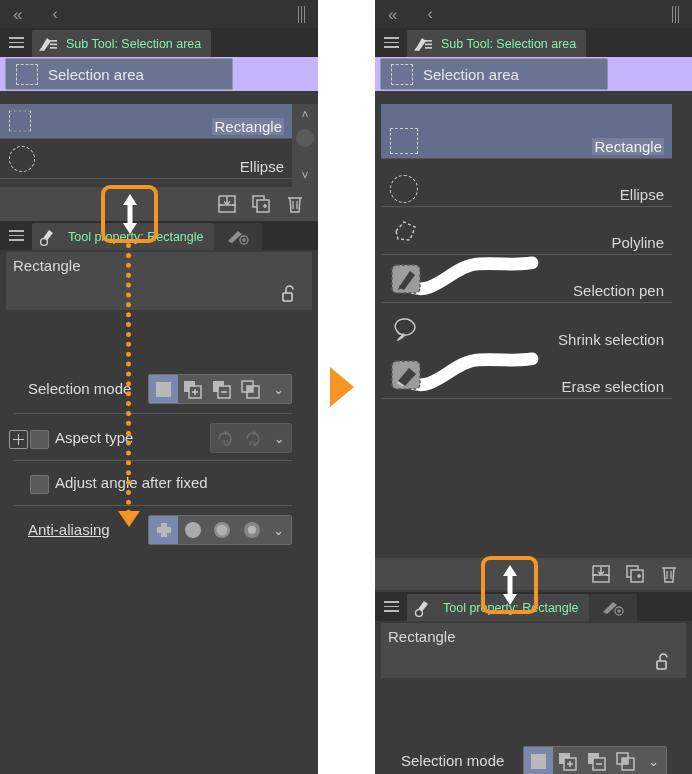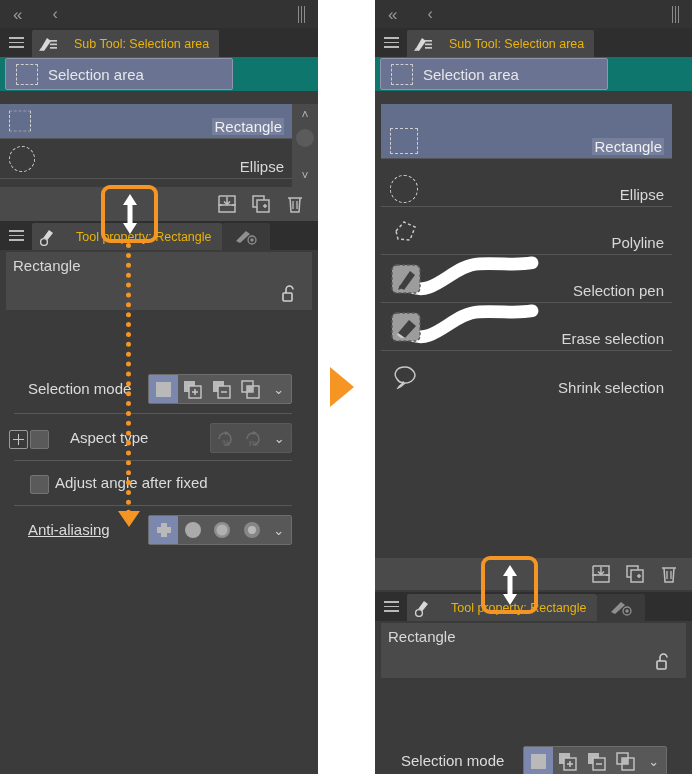--- a/index.html
+++ b/index.html
@@ -20,27 +20,27 @@
   .tb-chev { margin-left:32px; font-size:16px; }
   .tb-grip { position:absolute; right:9px; top:6px; width:11px; height:17px;
              display:flex; gap:2px; }
   .tb-grip i { width:1px; background:#8b8b8b; height:17px; display:block; }
 
   .tabbar { height:29px; background:#2e2e2e; display:flex; align-items:flex-end; }
   .tab-menu { width:32px; height:29px; display:flex; align-items:center; justify-content:center; }
   .hamburger { width:15px; height:11px; display:flex; flex-direction:column; justify-content:space-between; }
   .hamburger i { display:block; height:1.6px; background:#b9b9b9; }
   .tab { height:27px; background:#474747; display:flex; align-items:center;
-         padding:0 10px 0 6px; gap:16px; color:#eab308; font-size:12.5px;
+         padding:0 10px 0 6px; gap:8px; color:#86efac; font-size:12.5px;
          border-top-left-radius:2px; border-top-right-radius:2px; }
   .tab.inactive { background:#3a3a3a; width:48px; padding:0; justify-content:center; }
   .tab-label { white-space:nowrap; }
 
   
-  .strip { background:#0f766e; height:34px; display:flex; align-items:center; }
+  .strip { background:#c4b5fd; height:34px; display:flex; align-items:center; }
   .strip-chip { height:32px; background:#6a7391; border:1px solid #8e95ad;
                 display:flex; align-items:center; gap:10px; padding:0 10px;
                 color:#e7e7ea; font-size:15px; border-radius:2px; }
 
   
   .list { background:#3b3b3b; }
   .row { position:relative; border-bottom:1px solid #555; background:#3b3b3b; }
   .row.sel { background:#636d8c; }
   .row-ico { position:absolute; left:9px; top:50%; transform:translateY(-50%); }
   .row-name { position:absolute; right:8px; bottom:3px; color:#d8d8d8; font-size:15px; }
@@ -257,21 +257,21 @@
             <rect x="6" y="6" width="12" height="12" fill="none" stroke="#c6c6c6" stroke-width="1.4"></rect>
             <rect x="6" y="6" width="6" height="6" fill="#b9b9b9"></rect>
           </svg>
         </div>
         <div class="caret">⌄</div>
       </div>
       <div class="sep" style="left:14px;top:356px;width:278px;"></div>
 
       <span class="plusbox" style="position:absolute;left:9px;top:373px;"></span>
       <span class="chk" style="position:absolute;left:30px;top:373px;"></span>
-      <span class="prop-label" style="left:55px;top:372px;margin-left:15px;">Aspect type</span>
+      <span class="prop-label" style="left:55px;top:372px;">Aspect type</span>
       <div class="seg ghost" style="left:210px;top:366px;width:82px;">
         <div class="cell">
           <svg width="21" height="19" viewBox="0 0 21 19">
             <path d="M4 10 a6 6 0 1 1 6 6" fill="none" stroke="#6e6e6e" stroke-width="1.5"></path>
             <path d="M10 2 l4 2 -4 2 z" fill="#6e6e6e"></path>
             <text x="7" y="17" font-size="9" fill="#6e6e6e" font-family="Liberation Sans, sans-serif">%</text>
           </svg>
         </div>
         <div class="cell">
           <svg width="21" height="19" viewBox="0 0 21 19">
@@ -381,40 +381,40 @@
         </svg>
         <span class="row-ico" style="top:8px;transform:none;">
           <svg width="32" height="32" viewBox="0 0 32 32">
             <rect x="2" y="2" width="28" height="28" rx="5" fill="#9c9c9c" stroke="#5a5a5a" stroke-width="1.4" stroke-dasharray="3 2"></rect>
             <path d="M9 24 L20 8 L25 12 L14 27 Z" fill="#3f3f3f"></path>
             <path d="M8 27 L10 22 L13 25 Z" fill="#3f3f3f"></path>
           </svg>
         </span>
         <span class="row-name">Selection pen</span>
       </div>
+      <div class="row" style="height:48px;border-bottom:none;">
+        <span class="row-ico" style="top:12px;transform:none;">
+          <svg width="30" height="30" viewBox="0 0 30 30" class="lasso-svg">
+            <path d="M15 4 C6 4 3 11 7 16 C9 19 12 20 14 19 C12 21 9 23 8 25 C11 24 13 22 15 20 C22 20 27 14 24 9 C22 6 19 4 15 4 Z" fill="none" stroke="#c9c9c9" stroke-width="1.4"></path>
+          </svg>
+        </span>
+        <span class="row-name">Shrink selection</span>
+      </div>
       <div class="row" style="height:48px;">
         <svg class="brush-row-stroke" width="160" height="48" viewBox="0 0 160 48">
           <path d="M2 32 C25 44 45 10 72 9 C95 8 110 11 126 8" fill="none" stroke="#ffffff" stroke-width="13" stroke-linecap="round"></path>
         </svg>
         <span class="row-ico" style="top:8px;transform:none;">
           <svg width="32" height="32" viewBox="0 0 32 32">
             <rect x="2" y="2" width="28" height="28" rx="5" fill="#9c9c9c" stroke="#5a5a5a" stroke-width="1.4" stroke-dasharray="3 2"></rect>
             <path d="M8 22 L19 9 L26 15 L15 27 Z" fill="#3f3f3f"></path>
             <path d="M8 22 L15 27 L11 27 L7 24 Z" fill="#c9c9c9"></path>
           </svg>
         </span>
         <span class="row-name">Erase selection</span>
-      </div>
-      <div class="row" style="height:48px;border-bottom:none;">
-        <span class="row-ico" style="top:12px;transform:none;">
-          <svg width="30" height="30" viewBox="0 0 30 30" class="lasso-svg">
-            <path d="M15 4 C6 4 3 11 7 16 C9 19 12 20 14 19 C12 21 9 23 8 25 C11 24 13 22 15 20 C22 20 27 14 24 9 C22 6 19 4 15 4 Z" fill="none" stroke="#c9c9c9" stroke-width="1.4"></path>
-          </svg>
-        </span>
-        <span class="row-name">Shrink selection</span>
       </div>
     </div>
 
     <div class="actionbar" style="position:absolute;left:0;top:558px;width:317px;height:32px;">
       <svg class="act" viewBox="0 0 22 22">
         <path d="M3 3 h16 v9 h-3 M3 3 v9 h3" fill="none" stroke="#bdbdbd" stroke-width="1.5"></path>
         <path d="M3 12 h16 v7 h-16 z" fill="none" stroke="#bdbdbd" stroke-width="1.5"></path>
         <path d="M11 4 v7 M8 8.5 l3 3 3-3" fill="none" stroke="#bdbdbd" stroke-width="1.5"></path>
       </svg>
       <svg class="act" viewBox="0 0 22 22">

